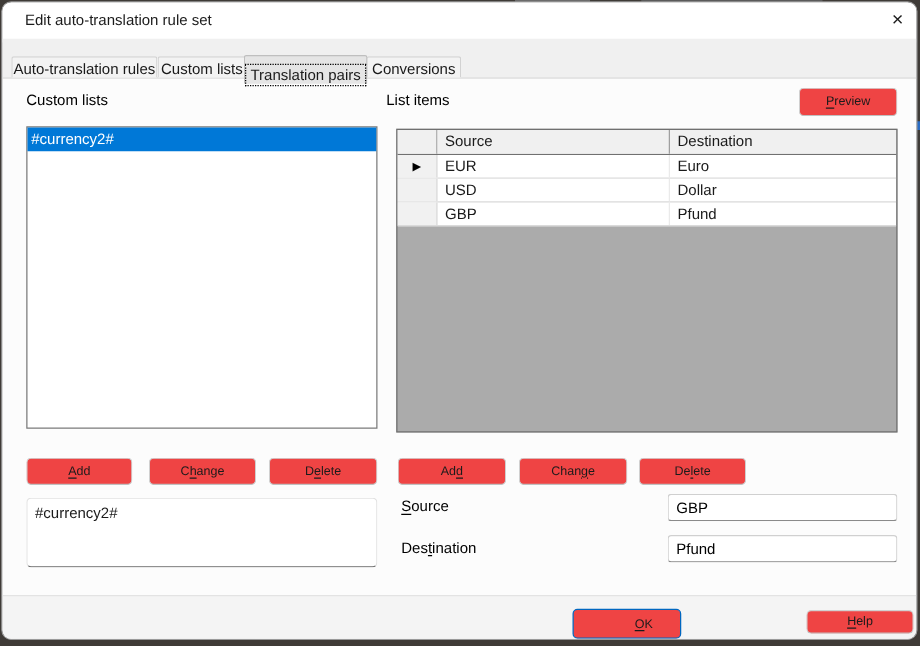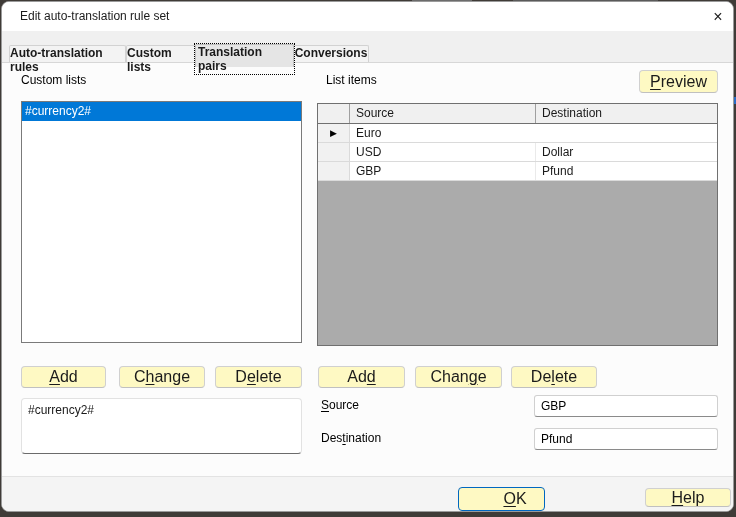--- a/index.html
+++ b/index.html
@@ -20,40 +20,40 @@
   .title-text{position:absolute;left:18px;top:0;line-height:29px;font-size:12px;color:#1b1b1b;}
   .close-btn{
     position:absolute;left:703px;top:2px;width:26px;height:25px;
     display:flex;align-items:center;justify-content:center;
     font-size:16px;color:#1b1b1b;cursor:default;background:transparent;border:none;
   }
   .tabbar{position:absolute;left:0;top:29px;width:100%;height:32px;background:#f0f0f0;border-bottom:1px solid #d7d7d7;box-sizing:border-box;}
   .tab{
     position:absolute;top:43px;height:17px;background:#f3f3f3;
     border:1px solid #d2d2d2;border-bottom:none;border-radius:2px 2px 0 0;
-    display:flex;align-items:flex-start;justify-content:center;box-sizing:border-box;z-index:1;font-weight:bold;
+    display:flex;align-items:flex-end;justify-content:center;box-sizing:border-box;z-index:1;
   }
   .tab.selected{
     top:42px;height:23px;background:#e5e5e5;border:1px solid #bfbfbf;border-bottom:none;z-index:2;
   }
   .tab.selected .tab-label{outline:1px dotted #000;outline-offset:1px;padding:0 2px;}
   .page{position:absolute;left:0;top:61px;width:100%;height:413px;background:#fcfcfc;}
   .footer{position:absolute;left:0;top:474px;width:100%;height:37px;background:#f4f4f4;border-top:1px solid #e3e3e3;box-sizing:border-box;}
   .lbl{position:absolute;font-size:12px;color:#000;}
   .listbox{
     position:absolute;left:19px;top:99px;width:281px;height:242px;
     background:#ffffff;border:1px solid #7a7a7a;box-sizing:border-box;
   }
   .listbox-item{height:19px;line-height:19px;padding:0 3px;}
   .listbox-item.selected{background:#0078d7;color:#ffffff;}
   .btn{
-    position:absolute;height:22px;background:#fef9c3;
+    position:absolute;height:22px;background:#ef4444;
     border:1px solid #d0d0d0;border-bottom-color:#c0c0c0;border-radius:4px;
     display:flex;align-items:center;justify-content:center;
-    font-size:16px;color:#1b1b1b;box-sizing:border-box;padding:0;
+    font-size:10px;color:#1b1b1b;box-sizing:border-box;padding:0;
     font-family:"Liberation Sans", sans-serif;
   }
   .btn.default{border:1px solid #0067c0;height:24px;padding-left:27px;}
   .ak{text-decoration:underline;text-underline-offset:2px;}
   .editor{
     position:absolute;left:19px;top:396px;width:281px;height:56px;
     background:#ffffff;border:1px solid #e2e2e2;border-bottom:1px solid #6b6b6b;
     border-radius:4px;box-sizing:border-box;padding:4px 6px;font-size:12px;
   }
   .grid{
@@ -121,36 +121,37 @@
   </button>
   <button class="btn" style="left:117px;top:364px;width:86px;">
     <span><span>C</span><span class="ak">h</span><span>ange</span></span>
   </button>
   <button class="btn" style="left:213px;top:364px;width:87px;">
     <span><span>D</span><span class="ak">e</span><span>lete</span></span>
   </button>
 
   <div class="editor">#currency2#</div>
 
-  <span class="lbl" style="left:324px;top:71px;">List items</span>
+  <span class="lbl" style="left:307px;top:71px;">List items</span>
 
   <button class="btn" style="left:637px;top:68px;width:79px;height:23px;">
     <span><span></span><span class="ak">P</span><span>review</span></span>
   </button>
 
   <div class="grid">
     <div class="grid-header">
       <div class="gh-cell gh-sel"></div>
       <div class="gh-cell gh-source">Source</div>
       <div class="gh-cell gh-dest">Destination</div>
     </div>
     <div class="grid-row">
       <div class="gr-sel">
           <span class="gr-marker">▶</span>
         </div>
+      <div class="gr-cell gr-source">EUR</div>
       <div class="gr-cell gr-dest">Euro</div>
     </div>
     <div class="grid-row">
       <div class="gr-sel"></div>
       <div class="gr-cell gr-source">USD</div>
       <div class="gr-cell gr-dest">Dollar</div>
     </div>
     <div class="grid-row">
       <div class="gr-sel"></div>
       <div class="gr-cell gr-source">GBP</div>

